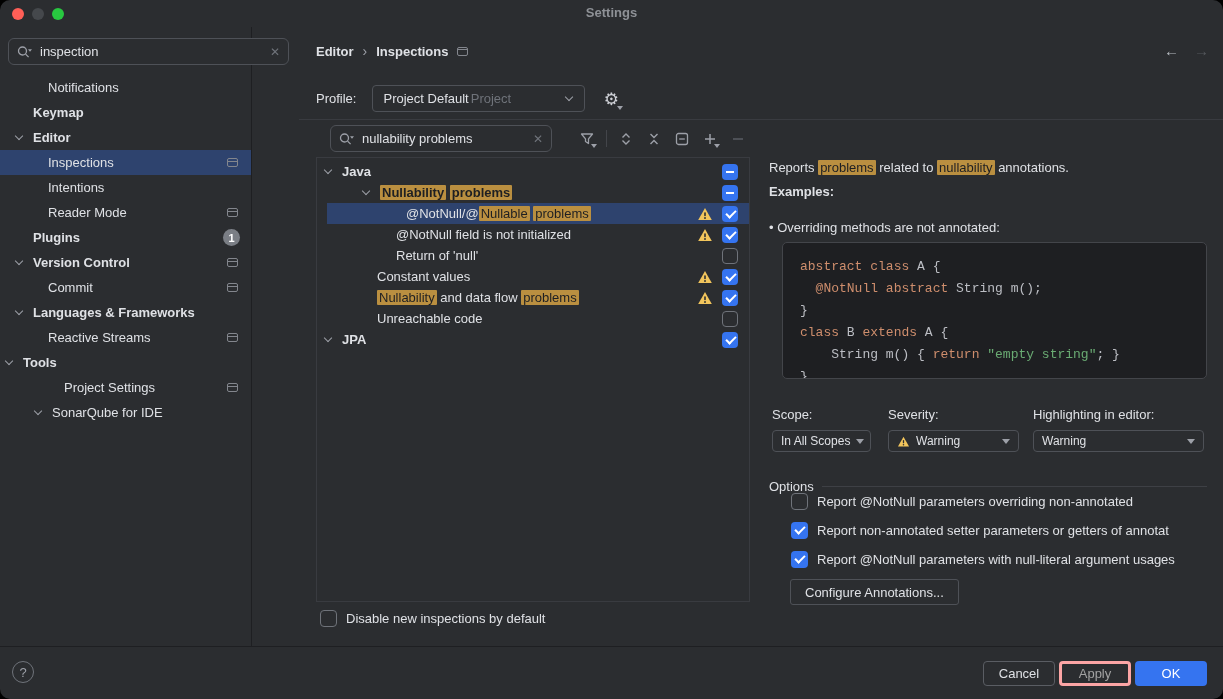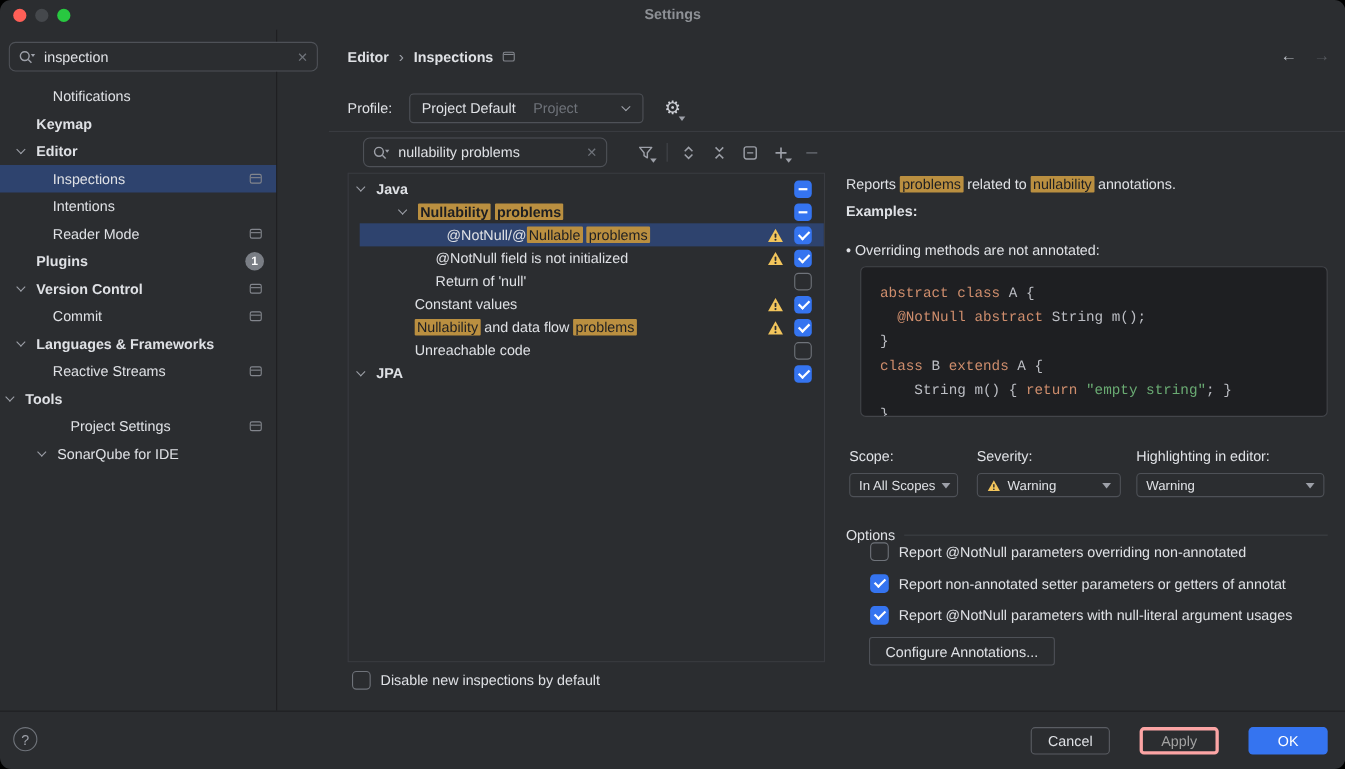--- a/index.html
+++ b/index.html
@@ -45,21 +45,21 @@
            background:#7A7E85; color:#fff; font-size:11px; display:flex; align-items:center; justify-content:center; }
 
   
   .breadcrumb { position:absolute; left:17px; top:16px; display:flex; align-items:center; gap:9px; font-weight:700; }
   .bc-sep { color:#9DA0A8; font-weight:400; font-size:14px; }
   .nav-arrows { position:absolute; right:14px; top:15px; display:flex; gap:15px; font-size:15px; }
   .arr-back { color:#B8BCC2; } .arr-fwd { color:#55585D; }
 
   .profile-row { position:absolute; left:17px; top:58px; height:27px; display:flex; align-items:center; }
   .profile-lbl { margin-right:16px; }
-  .combo { width:213px; height:27px; display:flex; align-items:center; gap:16px; padding:0 10px;
+  .combo { width:213px; height:27px; display:flex; align-items:center; gap:2px; padding:0 10px;
            border:1px solid #4E5157; border-radius:4px; }
   .combo .hint { color:#6F737A; }
   .combo .chevbox { margin-left:auto; margin-right:0; }
   .gearbtn { margin-left:15px; position:relative; width:22px; height:22px; display:flex;
              align-items:center; justify-content:center; color:#CED0D6; font-size:17px;
              font-family:"DejaVu Sans",sans-serif; }
   .corner-tri { position:absolute; right:-1px; bottom:0; width:0; height:0;
                 border-left:3px solid transparent; border-right:3px solid transparent; border-top:4px solid #9DA0A8; }
   .main-divider { position:absolute; left:0; right:0; top:92px; height:1px; background:#393B40; }
 
@@ -108,21 +108,21 @@
   .options-hdr { position:absolute; left:1px; top:322px; width:438px; display:flex; align-items:center; }
   .options-hdr .line { flex:1; height:1px; background:#3E4045; margin-left:8px; }
   .opt { position:absolute; left:23px; display:flex; align-items:center; gap:9px; }
   .configure-btn { position:absolute; left:22px; top:422px; height:26px; padding:0 14px;
                    border:1px solid #4E5157; border-radius:3px; display:inline-flex; align-items:center; }
 
   
   .footer { position:absolute; left:0; right:0; bottom:0; height:53px; border-top:1px solid #1E1F22; }
   .help { position:absolute; left:12px; top:14px; width:22px; height:22px; border-radius:50%;
           border:1.5px solid #6F737A; color:#9DA0A8; display:flex; align-items:center; justify-content:center; font-size:13px; }
-  .fbtns { position:absolute; right:16px; top:14px; display:flex; gap:27px; }
+  .fbtns { position:absolute; right:16px; top:14px; display:flex; gap:4px; }
   .btn { min-width:72px; height:25px; border-radius:4px; display:flex; align-items:center;
          justify-content:center; padding:0 12px; }
   .btn.cancel { border:1px solid #5A5D63; }
   .btn.apply { border:3px solid #fca5a5; color:#a3a3a3; }
   .btn.ok { background:#3574F0; color:#fff; }
 
   svg { display:block; }
 </style>
 </head>
 <body>

